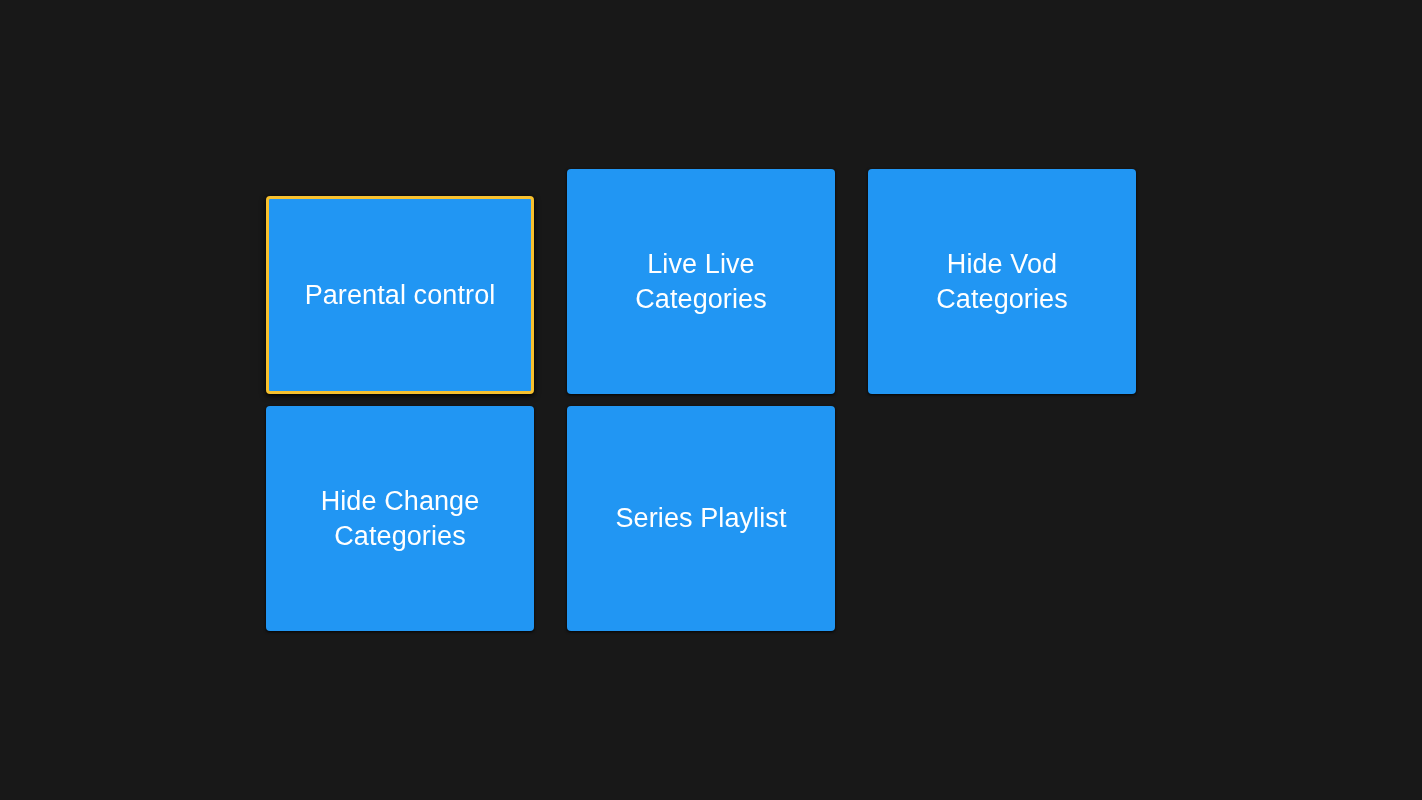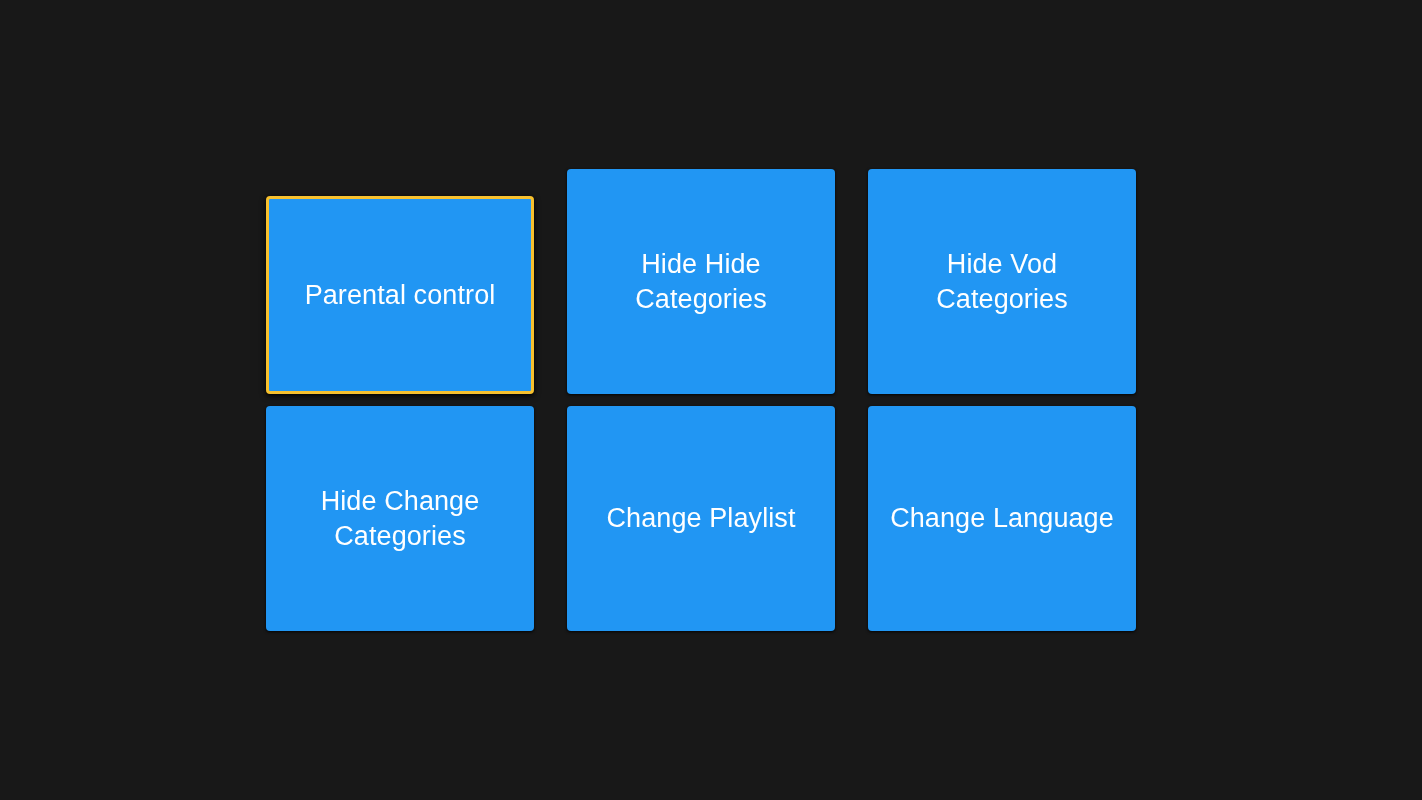--- a/index.html
+++ b/index.html
@@ -72,36 +72,33 @@
 
 <div class="screen">
 
   <div class="tile-grid">
 
     <div class="tile focused">
       <span class="tile-label">Parental control</span>
     </div>
 
     <div class="tile">
-      <span class="tile-label">Hide Hide
+      <span class="tile-label">Live Live
 Categories</span>
     </div>
 
     <div class="tile">
       <span class="tile-label">Hide Vod
 Categories</span>
     </div>
 
     <div class="tile">
       <span class="tile-label">Hide Change
 Categories</span>
     </div>
 
     <div class="tile">
-      <span class="tile-label">Change Playlist</span>
+      <span class="tile-label">Series Playlist</span>
     </div>
 
-    <div class="tile">
-      <span class="tile-label">Change Language</span>
-    </div>
 
   </div>
 </div>
 
 </body></html>

